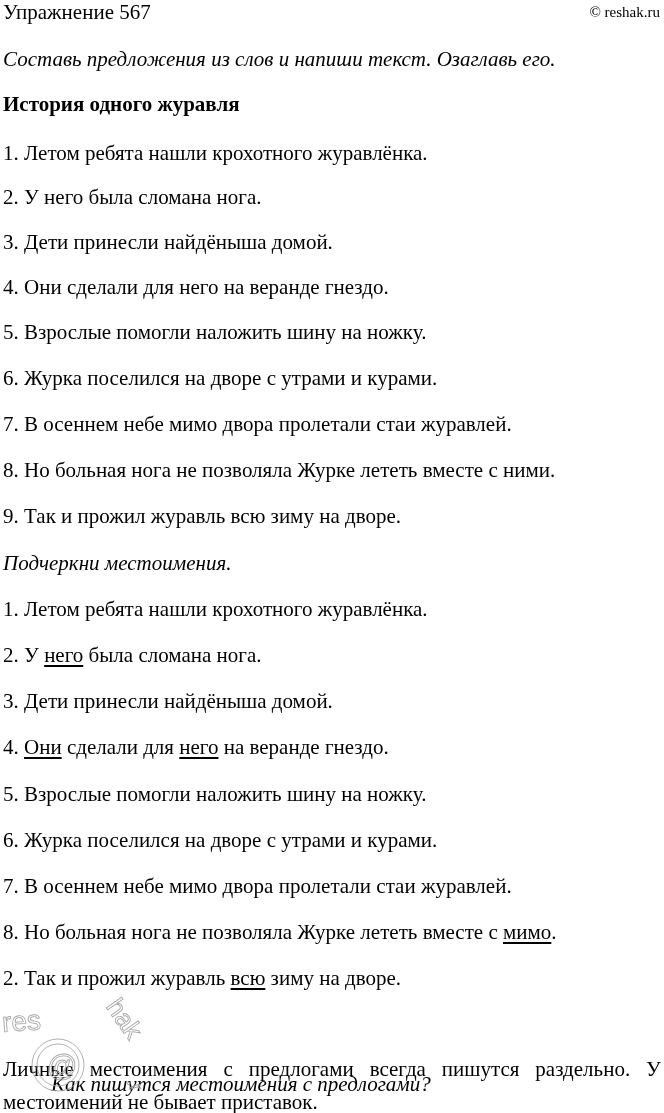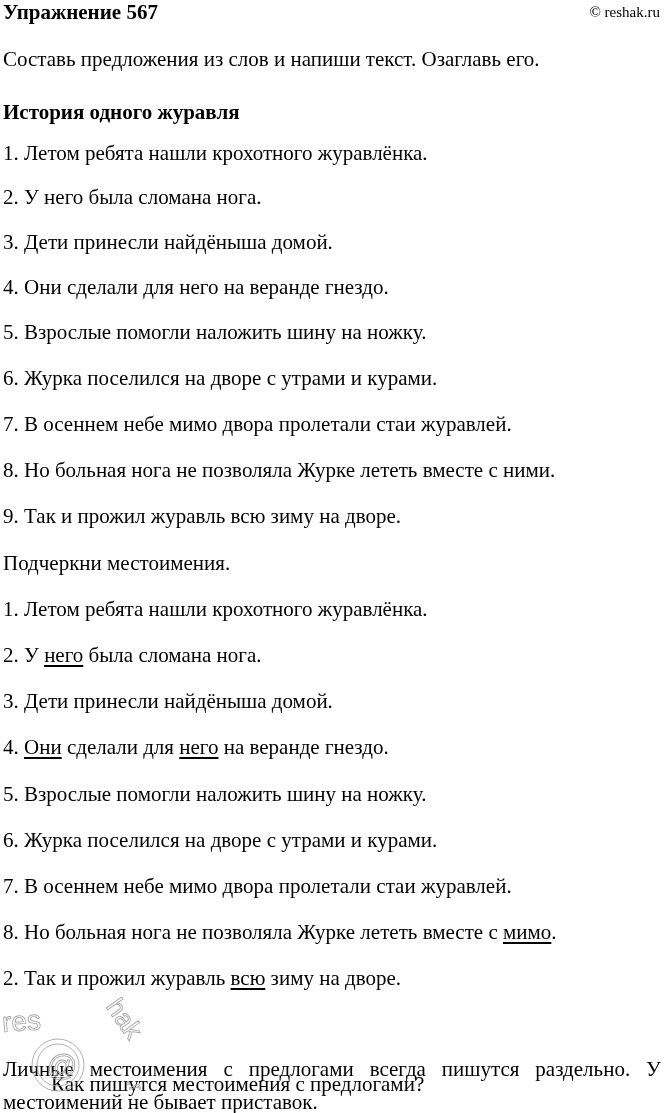--- a/index.html
+++ b/index.html
@@ -21,30 +21,30 @@
       white-space: nowrap;
       font-size: 21px;
       line-height: 24px;
     }
     .header-title {
       position: absolute;
       left: 3px;
       top: 0px;
       font-size: 21px;
       line-height: 24px;
-      font-weight: bold;
+      font-weight: normal;
     }
     .copyright {
       position: absolute;
       right: 4px;
       top: 0px;
       font-size: 15px;
       line-height: 24px;
     }
-    .italic { }
+    .italic { font-style: italic; }
     .bold { font-weight: bold; }
     .ul {
       text-decoration: underline;
       text-decoration-thickness: 1.5px;
       text-underline-offset: 3px;
       font-family: Liberation Serif, serif;
     }
     .justify-block {
       position: absolute;
       left: 3px;
@@ -63,21 +63,21 @@
       pointer-events: none;
     }
   </style>
 </head>
 <body>
 
 <div class="header-title">Упражнение 567</div>
 <div class="copyright">© reshak.ru</div>
 
 <div class="line italic" style="top:47px;">Составь предложения из слов и напиши текст. Озаглавь его.</div>
-<div class="line bold" style="top:100px;">История одного журавля</div>
+<div class="line bold" style="top:92px;">История одного журавля</div>
 
 <div>
   <div class="line" style="top:141px;">1. Летом ребята нашли крохотного журавлёнка.</div>
   <div class="line" style="top:185px;">2. У него была сломана нога.</div>
   <div class="line" style="top:230px;">3. Дети принесли найдёныша домой.</div>
   <div class="line" style="top:275px;">4. Они сделали для него на веранде гнездо.</div>
   <div class="line" style="top:320px;">5. Взрослые помогли наложить шину на ножку.</div>
   <div class="line" style="top:366px;">6. Журка поселился на дворе с утрами и курами.</div>
   <div class="line" style="top:412px;">7. В осеннем небе мимо двора пролетали стаи журавлей.</div>
   <div class="line" style="top:458px;">8. Но больная нога не позволяла Журке лететь вместе с ними.</div>

